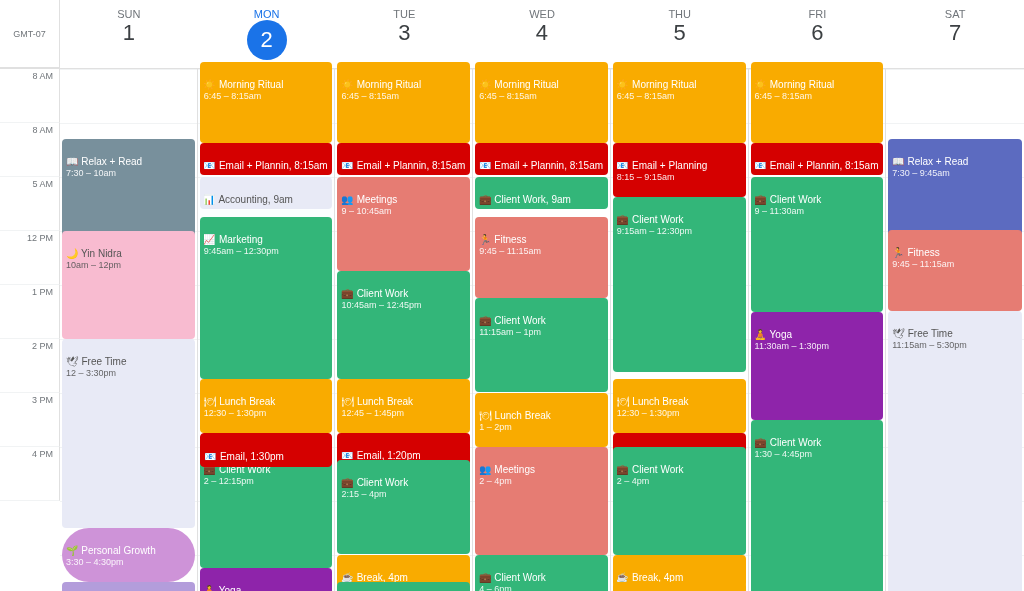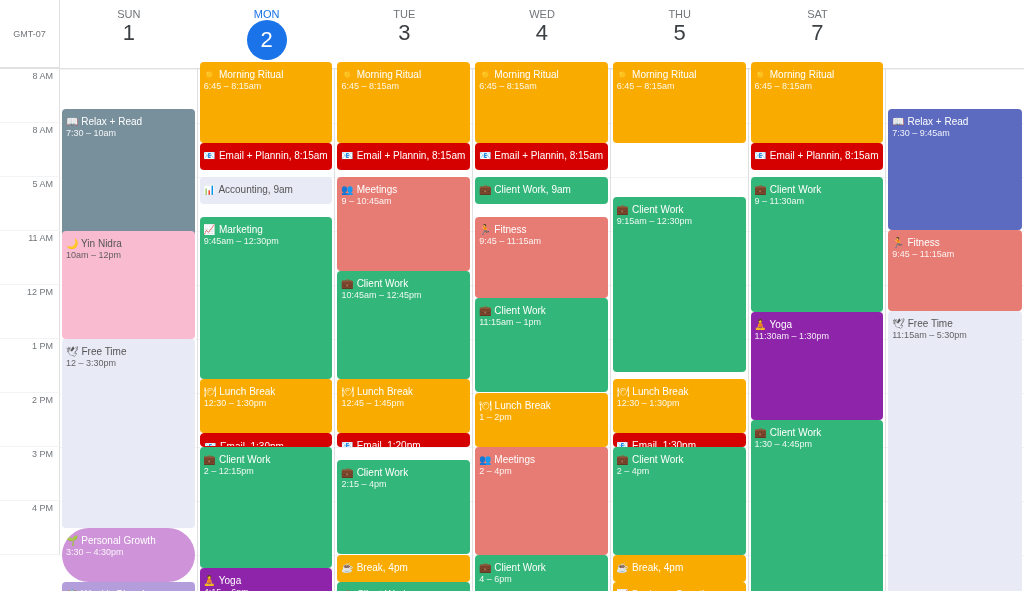--- a/index.html
+++ b/index.html
@@ -18,28 +18,28 @@
     .calendar-body { display: grid; grid-template-columns: 60px repeat(7, 1fr); position: relative; }
     
     .time-col { display: flex; flex-direction: column; }
     .time-slot { height: 54px; border-right: 1px solid #e0e0e0; border-bottom: 1px solid #f1f3f4; display: flex; align-items: flex-start; justify-content: flex-end; padding-right: 6px; padding-top: 2px; font-size: 9px; color: #70757a; }
     
     .day-col { border-right: 1px solid #e0e0e0; position: relative; height: 594px;  }
     
     
     .hour-line { position: absolute; left: 0; right: 0; border-top: 1px solid #f1f3f4; }
     
-    .event { position: absolute; left: 2px; right: 2px; border-radius: 4px; padding: 6px 4px; font-size: 10px; overflow: hidden; cursor: pointer; line-height: 1.3; }
+    .event { position: absolute; left: 2px; right: 2px; border-radius: 4px; padding: 16px 4px; font-size: 10px; overflow: hidden; cursor: pointer; line-height: 1.3; }
     .event .event-title { font-weight: 500; white-space: nowrap; overflow: hidden; text-overflow: ellipsis; }
     .event .event-time { font-size: 9px; opacity: 0.9; white-space: nowrap; overflow: hidden; text-overflow: ellipsis; }
     
     .event-yellow { background: #f9ab00; color: #fff; }
     .event-green { background: #33b679; color: #fff; }
     .event-lavender { background: #b39ddb; color: #fff; }
-    .event-slate { background: #78909c; color: #fff; }
+    .event-slate { background: #78909c; color: #fff; margin-top: 30px; }
   </style>
 </head>
 <body>
 
 <div class="calendar-container">
 
   <div class="header-row">
     <div class="gmt-label">GMT-07</div>
     <div class="header-cell">
       <span class="day-label">SUN</span>
@@ -53,34 +53,37 @@
       <span class="day-label">TUE</span>
       <span class="day-num">3</span>
     </div>
     <div class="header-cell">
       <span class="day-label">WED</span>
       <span class="day-num">4</span>
     </div>
     <div class="header-cell">
       <span class="day-label">THU</span>
       <span class="day-num">5</span>
+    </div>
+    <div class="header-cell">
+      <span class="day-label">FRI</span>
+      <span class="day-num">6</span>
     </div>
     <div class="header-cell">
       <span class="day-label">SAT</span>
       <span class="day-num">7</span>
     </div>
   </div>
 
   <div class="calendar-body">
 
     <div class="time-col">
       <div class="time-slot">8 AM</div>
       <div class="time-slot">8 AM</div>
       <div class="time-slot">5 AM</div>
-      <div class="time-slot">11 AM</div>
       <div class="time-slot">12 PM</div>
       <div class="time-slot">1 PM</div>
       <div class="time-slot">2 PM</div>
       <div class="time-slot">3 PM</div>
       <div class="time-slot">4 PM</div>
 
     </div>
 
     <div class="day-col" style="height:864px;">
 
@@ -291,20 +294,24 @@
         <div class="hour-line" style="top:324px;"></div>
         <div class="hour-line" style="top:378px;"></div>
         <div class="hour-line" style="top:432px;"></div>
         <div class="hour-line" style="top:486px;"></div>
 
       <div class="event event-yellow" style="top:-7px; height:81px;">
         <div class="event-title">☀️ Morning Ritual</div>
         <div class="event-time">6:45 – 8:15am</div>
       </div>
 
+      <div class="event" style="top:74px; height:54px; background:#d50000; color:#fff;">
+        <div class="event-title">📧 Email + Planning</div>
+        <div class="event-time">8:15 – 9:15am</div>
+      </div>
 
       <div class="event event-green" style="top:128px; height:175px; background:#33b679;">
         <div class="event-title">💼 Client Work</div>
         <div class="event-time">9:15am – 12:30pm</div>
       </div>
 
       <div class="event" style="top:310px; height:54px; background:#f9ab00; color:#fff;">
         <div class="event-title">🍽 Lunch Break</div>
         <div class="event-time">12:30 – 1:30pm</div>
       </div>

